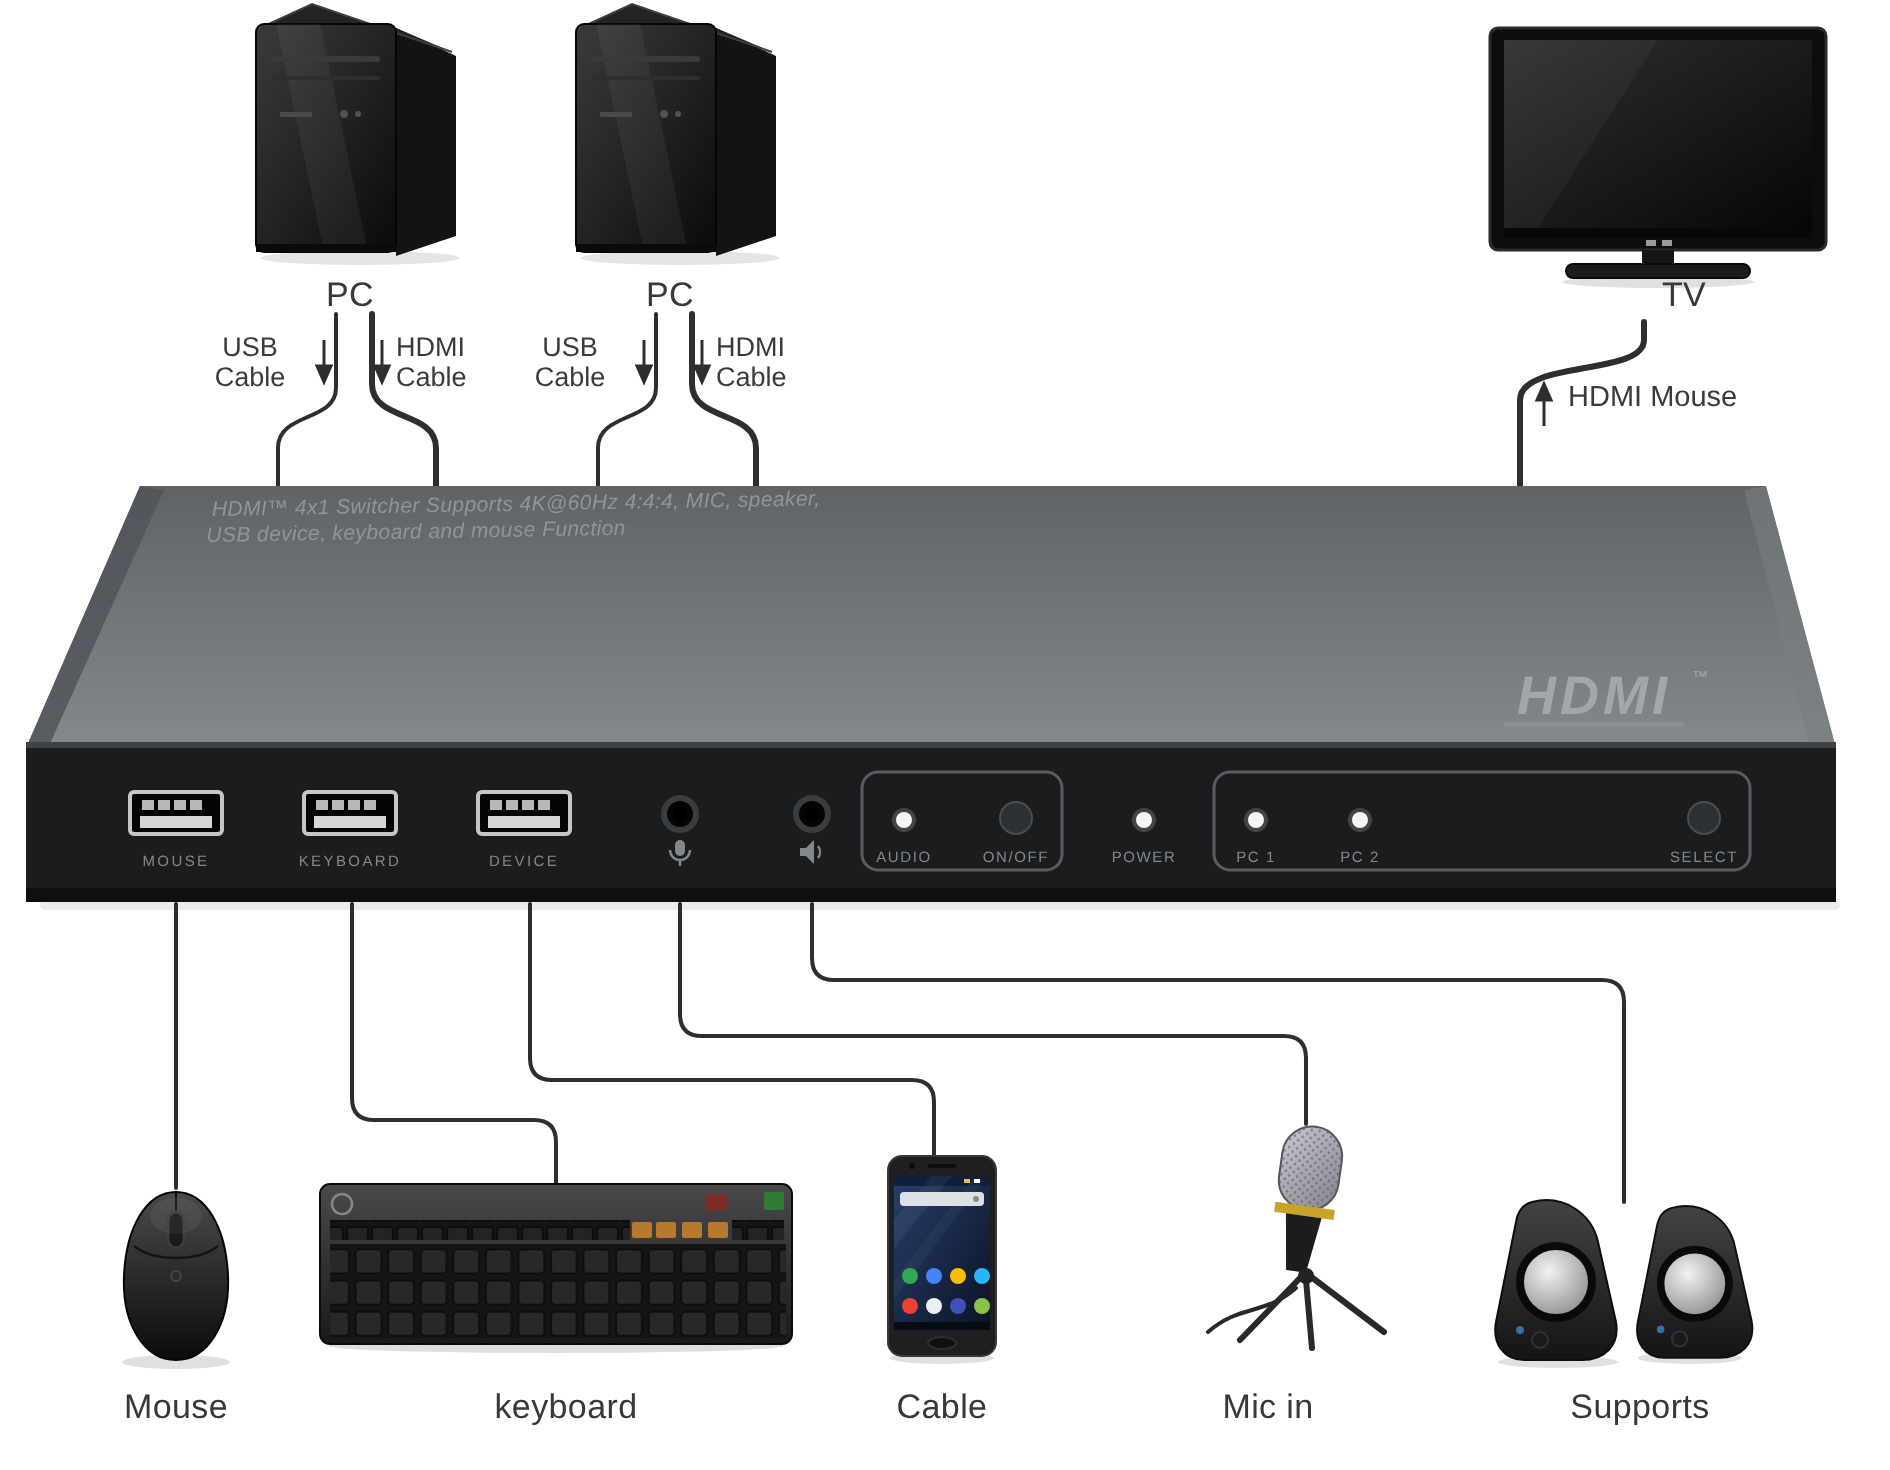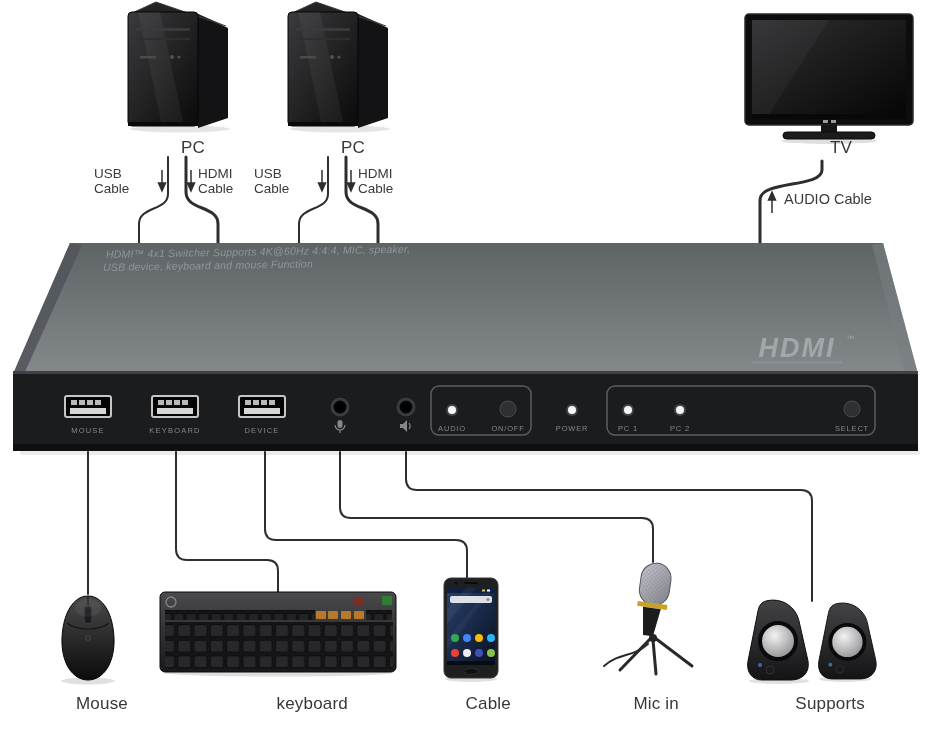--- a/index.html
+++ b/index.html
@@ -1,23 +1,23 @@
 <!DOCTYPE html>
 <html><head>
 <meta charset="utf-8">
 <style>
   html,body{margin:0;padding:0;background:#ffffff;}
   #canvas{position:relative;width:945px;height:735px;background:#fff;overflow:hidden;
           font-family:"Liberation Sans",sans-serif;}
   #scene{position:absolute;left:0;top:0;}
   svg text{font-family:"Liberation Sans",sans-serif;}
   .lbl{position:absolute;color:#38383a;font-size:17px;font-weight:400;letter-spacing:.2px;}
-  .lbl.center{text-align:right;}
+  .lbl.center{text-align:center;}
   .cable-lbl{position:absolute;color:#3a3a3c;font-size:13.5px;line-height:15px;font-weight:400;}
-  .cable-lbl.right{text-align:left;}
+  .cable-lbl.right{text-align:center;}
   .cable-lbl.single{font-size:14.5px;}
 </style>
 </head>
 <body>
 
 <div id="canvas">
 
 <svg id="scene" width="945" height="735" viewBox="0 0 945 735">
   <defs>
     <linearGradient id="topFace" x1="0" y1="0" x2="0" y2="1">
@@ -303,39 +303,39 @@
   <g>
     <ellipse cx="779" cy="681" rx="30" ry="3" fill="#000" opacity="0.12"></ellipse>
     <ellipse cx="845" cy="679" rx="26" ry="3" fill="#000" opacity="0.12"></ellipse>
     <use href="#spUnit" transform="translate(746,599)"></use>
     <use href="#spUnit" transform="translate(817,602) scale(0.95)"></use>
   </g>
 </svg>
 
 <div class="lbl center" style="left:145px;top:138px;width:60px">PC</div>
 <div class="lbl center" style="left:305px;top:138px;width:60px">PC</div>
-<div class="lbl center" style="left:792px;top:138px;width:60px">TV</div>
+<div class="lbl center" style="left:812px;top:138px;width:60px">TV</div>
 
 <div class="cable-lbl right" style="left:94px;top:166px;width:62px">
   <div>USB</div>
   <div>Cable</div>
 </div>
 <div class="cable-lbl" style="left:198px;top:166px;width:66px">
   <div>HDMI</div>
   <div>Cable</div>
 </div>
 <div class="cable-lbl right" style="left:254px;top:166px;width:62px">
   <div>USB</div>
   <div>Cable</div>
 </div>
 <div class="cable-lbl" style="left:358px;top:166px;width:66px">
   <div>HDMI</div>
   <div>Cable</div>
 </div>
-<div class="cable-lbl single" style="left:784px;top:192px;width:110px">AUDIO Cable</div>
+<div class="cable-lbl single" style="left:784px;top:192px;width:110px">HDMI Mouse</div>
 
 <div class="lbl center" style="left:48px;top:694px;width:80px">Mouse</div>
 <div class="lbl center" style="left:218px;top:694px;width:130px">keyboard</div>
 <div class="lbl center" style="left:431px;top:694px;width:80px">Cable</div>
 <div class="lbl center" style="left:589px;top:694px;width:90px">Mic in</div>
 <div class="lbl center" style="left:775px;top:694px;width:90px">Supports</div>
 
 </div>
 
 </body></html>

